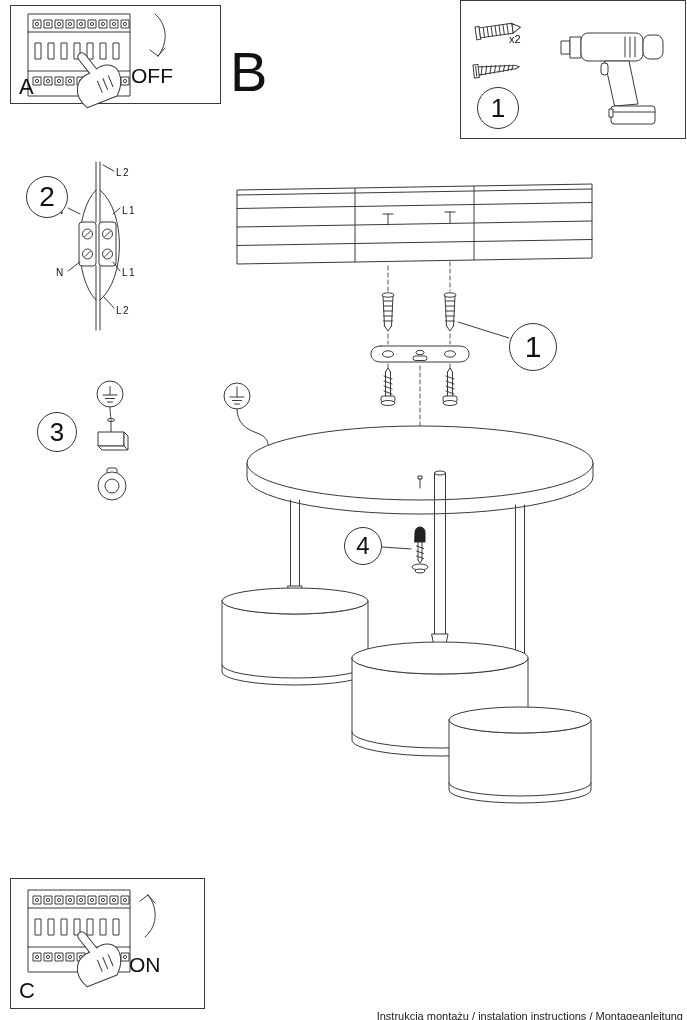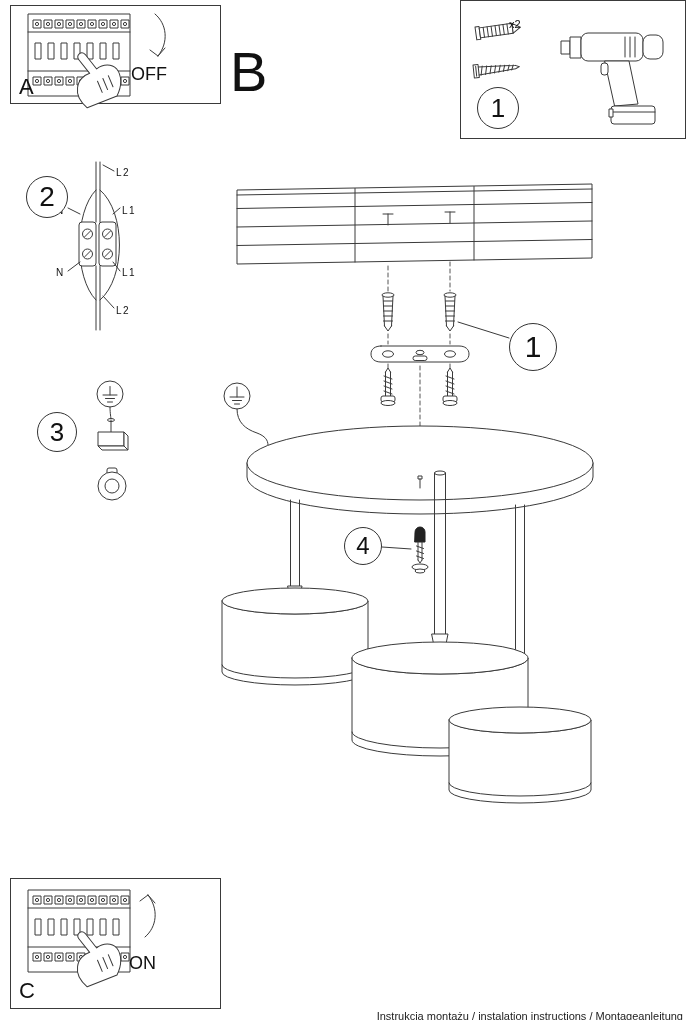--- a/index.html
+++ b/index.html
@@ -10,21 +10,21 @@
   .panel svg, .page > svg { position:absolute; overflow:visible; }
   .art line, .art path, .art polyline { stroke:#3a3a3a; stroke-width:1; fill:none; stroke-linecap:round; stroke-linejoin:round; }
   .art rect, .art ellipse, .art circle, .art polygon { stroke:#3a3a3a; stroke-width:1; fill:none; stroke-linejoin:round; }
   .art .fw { fill:#fff; }
   .art .fk { fill:#222; stroke:#222; }
   .art .dash { stroke-dasharray:4 3; stroke:#555; }
   .art text { stroke:none; fill:#111; font-family:"Liberation Sans",sans-serif; font-size:10px; letter-spacing:1.5px; }
   .circ { position:absolute; border:1.3px solid #333; border-radius:50%; background:#fff;
           display:flex; align-items:center; justify-content:center; z-index:5; }
   .corner { position:absolute; font-size:22px; }
-  .state  { position:absolute; font-size:18px; }
+  .state  { position:absolute; font-size:21px; }
   .bigB { position:absolute; left:230px; top:44px; font-size:56px; line-height:1; }
   .x2 { position:absolute; font-size:11px; }
   .footer { position:absolute; right:4px; top:1009px; text-align:right; font-size:11px; line-height:15px; color:#222; }
 </style>
 </head>
 <body>
 
 <div class="page">
 
   <div class="panel" style="left:10px;top:5px;width:211px;height:99px">
@@ -101,21 +101,21 @@
         <line x1="9" y1="2" x2="7" y2="11"></line>
           <line x1="13.5" y1="2.3" x2="11.5" y2="10.8"></line>
           <line x1="18" y1="2.6" x2="16" y2="10.5"></line>
           <line x1="22.5" y1="2.9" x2="20.5" y2="10.2"></line>
           <line x1="27" y1="3.2" x2="25" y2="9.9"></line>
           <line x1="31.5" y1="3.5" x2="29.5" y2="9.6"></line>
           <line x1="36" y1="3.8" x2="34" y2="9.3"></line>
           <line x1="40" y1="4.2" x2="38" y2="9"></line>
       </g>
     </svg>
-    <span class="x2" style="left:48px;top:17px">x2</span>
+    <span class="x2" style="left:48px;top:32px">x2</span>
     <div class="circ" style="left:16px;top:86px;width:42px;height:42px;font-size:26px">
       <span>1</span>
     </div>
     <svg class="art" style="left:98px;top:8px" width="126" height="120" viewBox="0 0 126 120">
       <rect x="2" y="32" width="9" height="13" class="fw"></rect>
       <rect x="11" y="28" width="11" height="21" class="fw"></rect>
       <rect x="22" y="24" width="62" height="28" rx="7" class="fw"></rect>
       <rect x="84" y="26" width="20" height="24" rx="7" class="fw"></rect>
       <line x1="66" y1="28" x2="66" y2="48"></line>
         <line x1="71" y1="28" x2="71" y2="48"></line>
@@ -315,21 +315,21 @@
     </g>
   </svg>
 
   <div class="circ" style="left:509px;top:323px;width:48px;height:48px;font-size:30px">
     <span>1</span>
   </div>
   <div class="circ" style="left:344px;top:527px;width:38px;height:38px;font-size:24px">
     <span>4</span>
   </div>
 
-  <div class="panel" style="left:10px;top:878px;width:211px;height:131px">
+  <div class="panel" style="left:10px;top:878px;width:195px;height:131px">
     <svg class="art" style="left:16px;top:10px" width="104" height="84" viewBox="0 0 104 84">
       <defs>
           <g id="tqc">
             <rect width="8" height="8" class="fw"></rect>
             <circle cx="4" cy="4" r="1.6"></circle>
           </g>
         </defs>
       <rect x="1" y="1" width="102" height="82" class="fw"></rect>
       <line x1="1" y1="19" x2="103" y2="19"></line>
       <use href="#tqc" x="6" y="7"></use>

